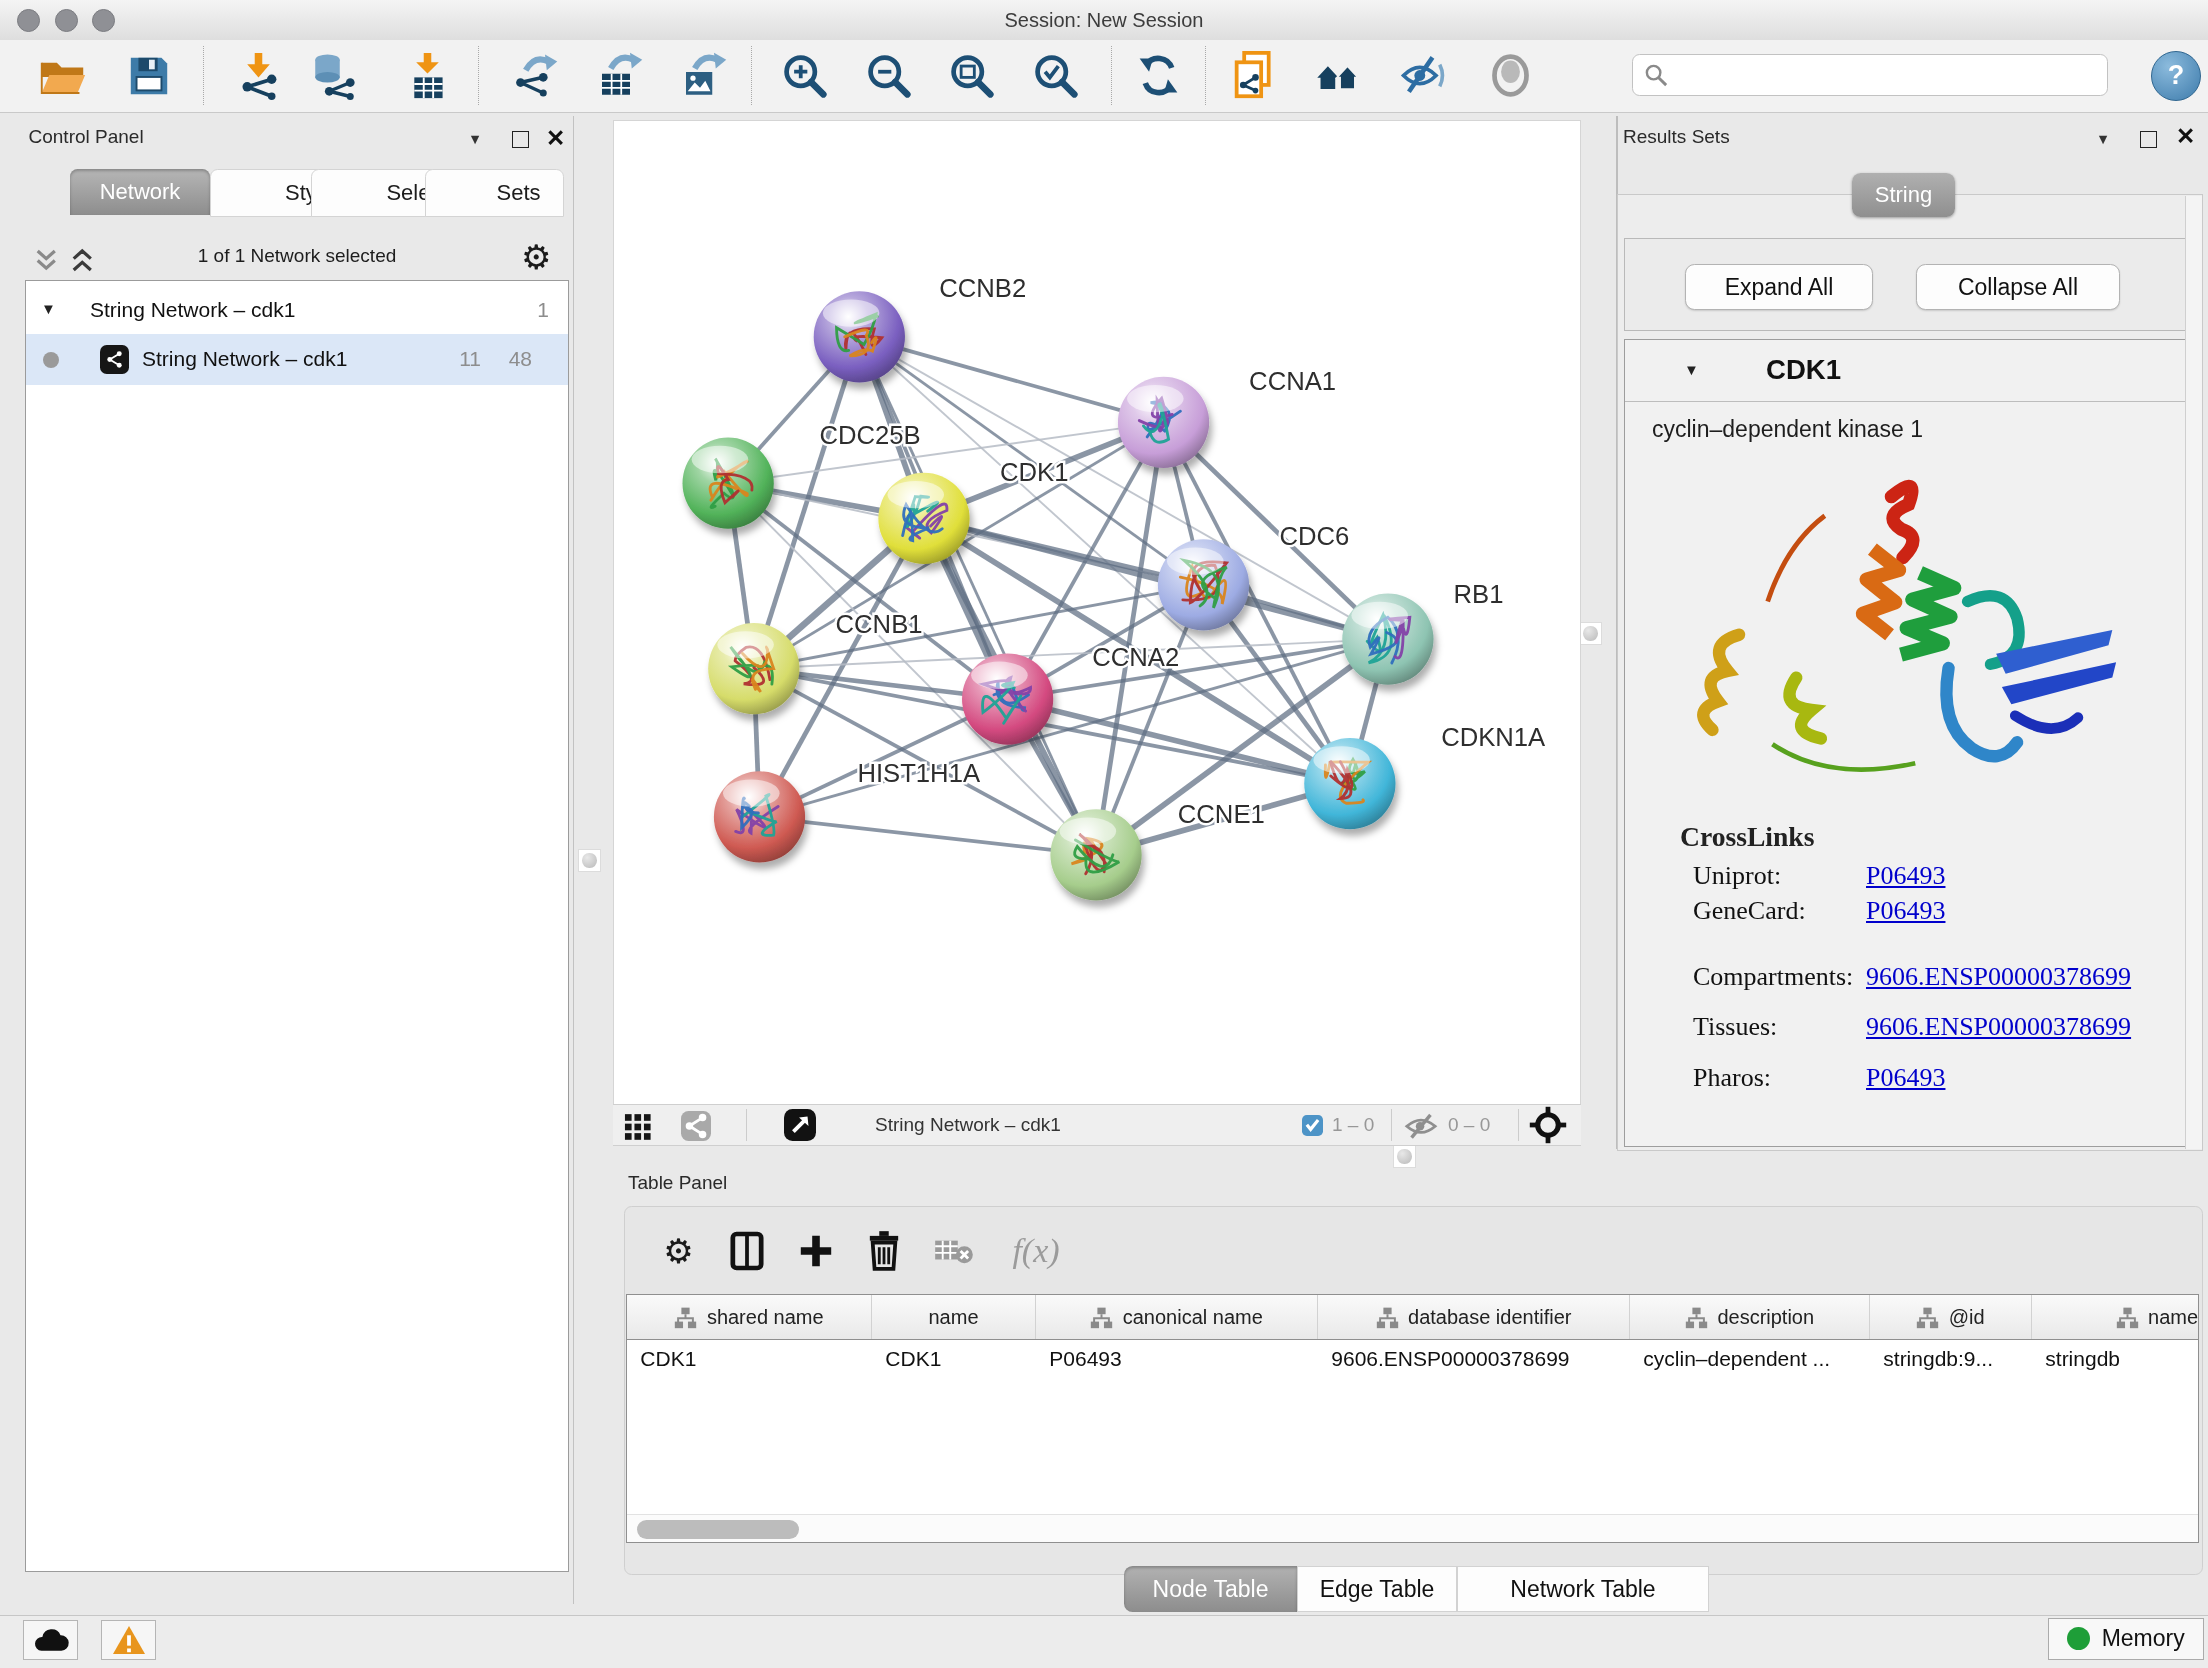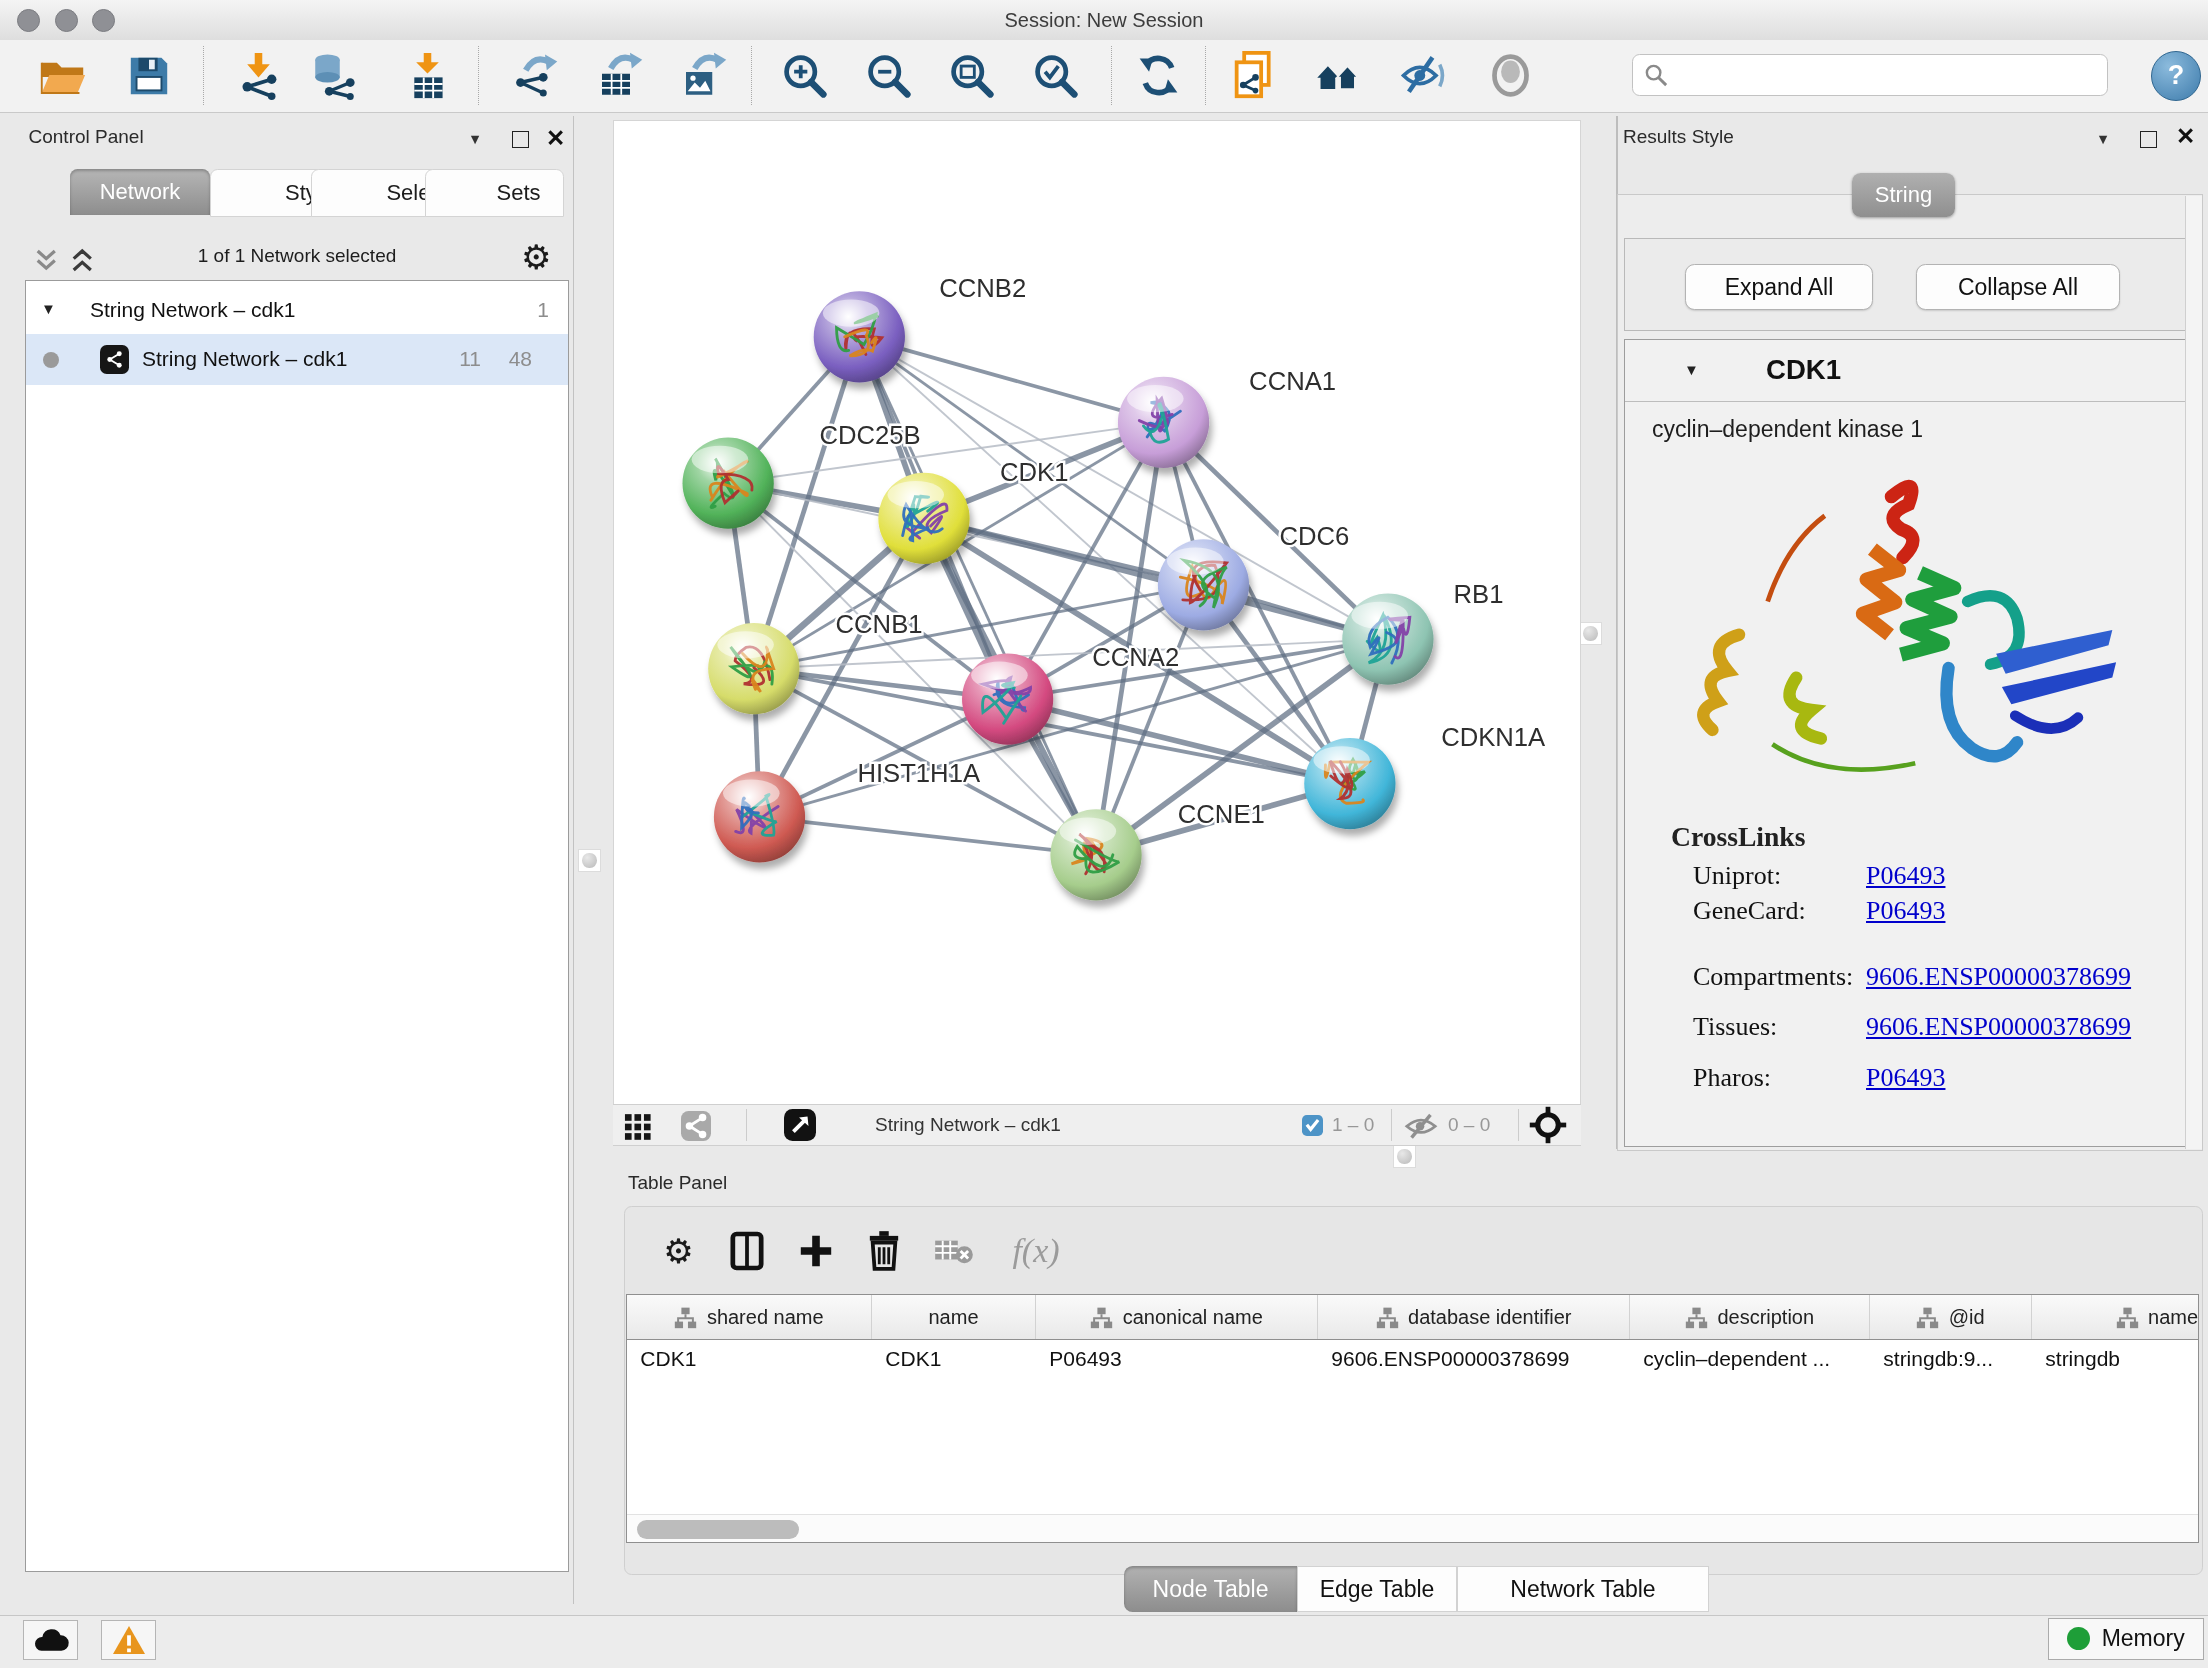--- a/index.html
+++ b/index.html
@@ -59,21 +59,21 @@
   .rp-tab{left:1852px;top:173px;width:103px;height:44px;background:linear-gradient(#b0b0b0,#8f8f8f);
           border-radius:8.6px;color:#fff;font-size:22px;display:flex;align-items:center;justify-content:center;
           box-shadow:0 1px 2.9px rgba(0,0,0,.35);}
   .rp-btnbox{left:1624px;top:238px;width:571px;height:93px;border:1.9px solid #b9b9b9;background:#ebebeb;box-sizing:border-box;}
   .rp-btn{position:absolute;top:25px;height:44px;background:#fdfdfd;border:1.9px solid #b3b3b3;border-radius:9.5px;
           font-size:23px;color:#111;display:flex;align-items:center;justify-content:center;box-shadow:0 1px 1.9px rgba(0,0,0,.15);}
   .rp-entry{left:1624px;top:339px;width:571px;height:808px;border:1.9px solid #9d9d9d;background:#f1f1f1;box-sizing:border-box;}
   .rp-entry-head{position:absolute;left:0;top:0;width:100%;height:61px;border-bottom:1px solid #bdbdbd;}
   .rp-gene{position:absolute;left:141px;top:14.3px;font-size:27.6px;font-weight:bold;color:#111;}
   .rp-desc{position:absolute;left:27px;top:76px;font-size:23px;color:#1e1e1e;}
-  .xl-title{position:absolute;left:46px;top:481px;font-size:27.6px;font-weight:bold;font-family:"Liberation Serif",serif;}
+  .xl-title{position:absolute;left:55px;top:481px;font-size:27.6px;font-weight:bold;font-family:"Liberation Serif",serif;}
   .xl-row{position:absolute;left:68px;width:476px;height:38px;font-family:"Liberation Serif",serif;font-size:26px;}
   .xl-label{position:absolute;left:0;top:0;color:#111;}
   .xl-val{position:absolute;left:173px;top:0;color:#0000cc;text-decoration:underline;}
   .rp-scroll{left:2185px;top:196px;width:16px;height:953px;background:#f4f4f4;border-left:1px solid #cfcfcf;}
   
   .tp-container{left:624px;top:1206px;width:1577px;height:367px;background:#e6e6e6;border:1px solid #cfcfcf;border-radius:7.6px;}
   .tp-toolbtn{position:absolute;top:17px;width:53px;height:53px;display:flex;align-items:center;justify-content:center;}
   .tp-table{left:626px;top:1294px;width:1573px;height:249px;background:#fff;border:1px solid #8f8f8f;box-sizing:border-box;overflow:hidden;}
   .th-row{position:absolute;left:0;top:0;height:44px;width:1712px;background:linear-gradient(#fafafa,#e9e9e9);
           border-bottom:1px solid #8f8f8f;display:flex;}
@@ -586,21 +586,21 @@
       <svg width="38" height="38" viewBox="0 0 48 48">
           <circle cx="24" cy="24" r="13" fill="none" stroke="#111" stroke-width="6.5"></circle>
           <rect x="21" y="1" width="6" height="10" fill="#111"></rect>
           <rect x="21" y="37" width="6" height="10" fill="#111"></rect>
           <rect x="1" y="21" width="10" height="6" fill="#111"></rect>
           <rect x="37" y="21" width="10" height="6" fill="#111"></rect>
         </svg>
     </div>
   </div>
 
-  <div class="abs panel-title" style="left:1623px;top:126px">Results Style</div>
+  <div class="abs panel-title" style="left:1623px;top:126px">Results Sets</div>
   <div class="abs winctl-tri" style="left:2096px;top:131px">▼</div>
   <div class="abs winctl-box" style="left:2140px;top:131px"></div>
   <div class="abs winctl-x" style="left:2176px;top:129px">✕</div>
 
   <div class="abs rp-box"></div>
   <div class="abs rp-tab">String</div>
 
   <div class="abs rp-btnbox">
     <div class="rp-btn" style="left:60px;width:186px">Expand All</div>
     <div class="rp-btn" style="left:291px;width:202px">Collapse All</div>

